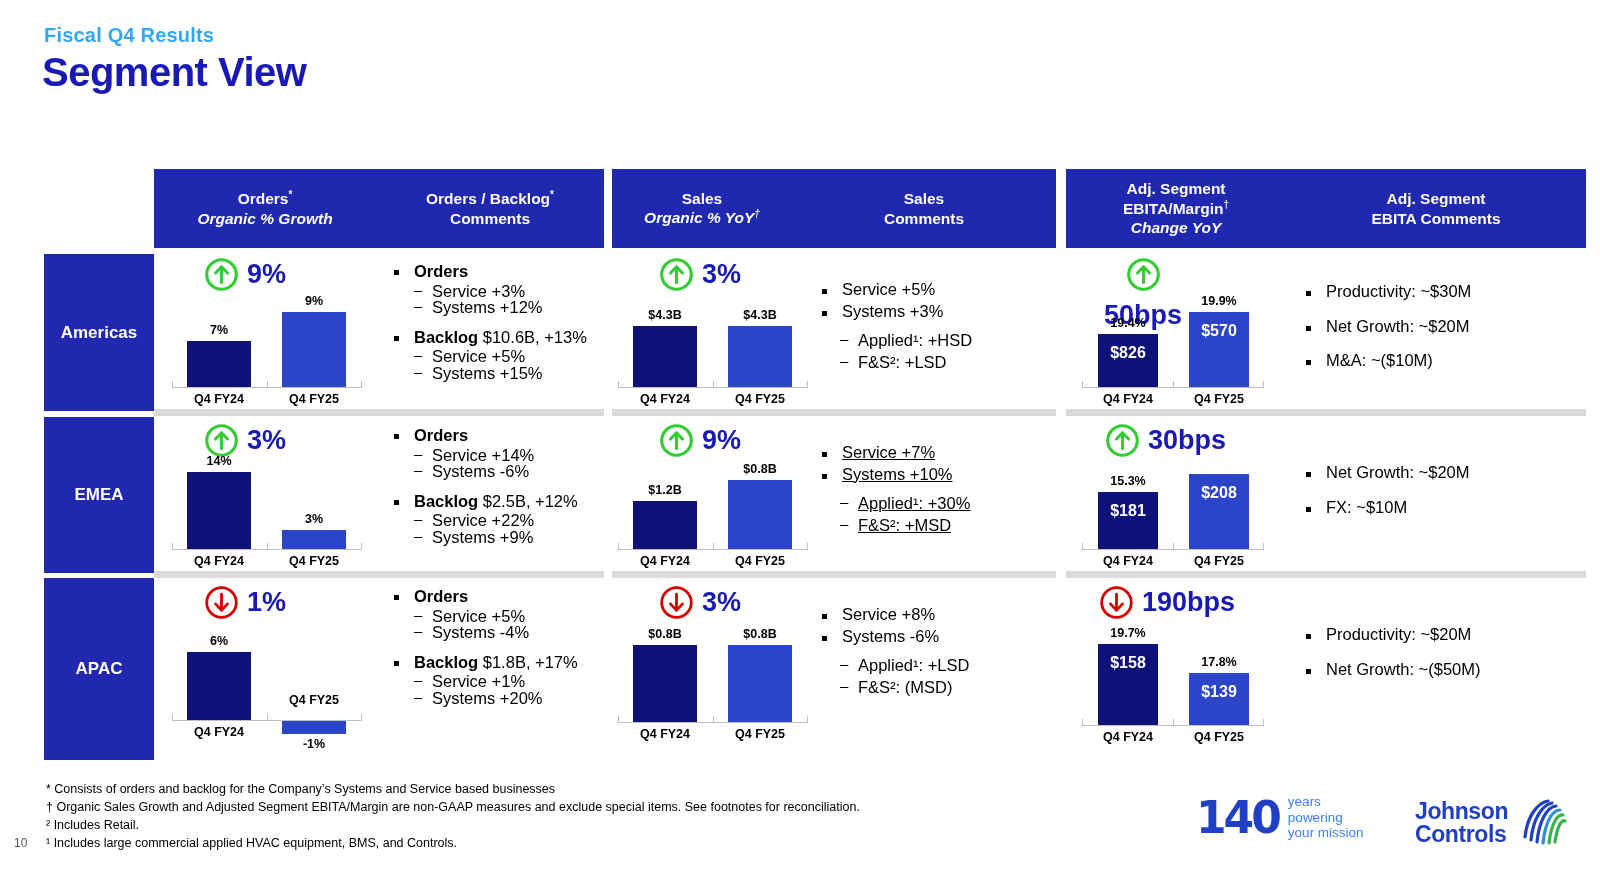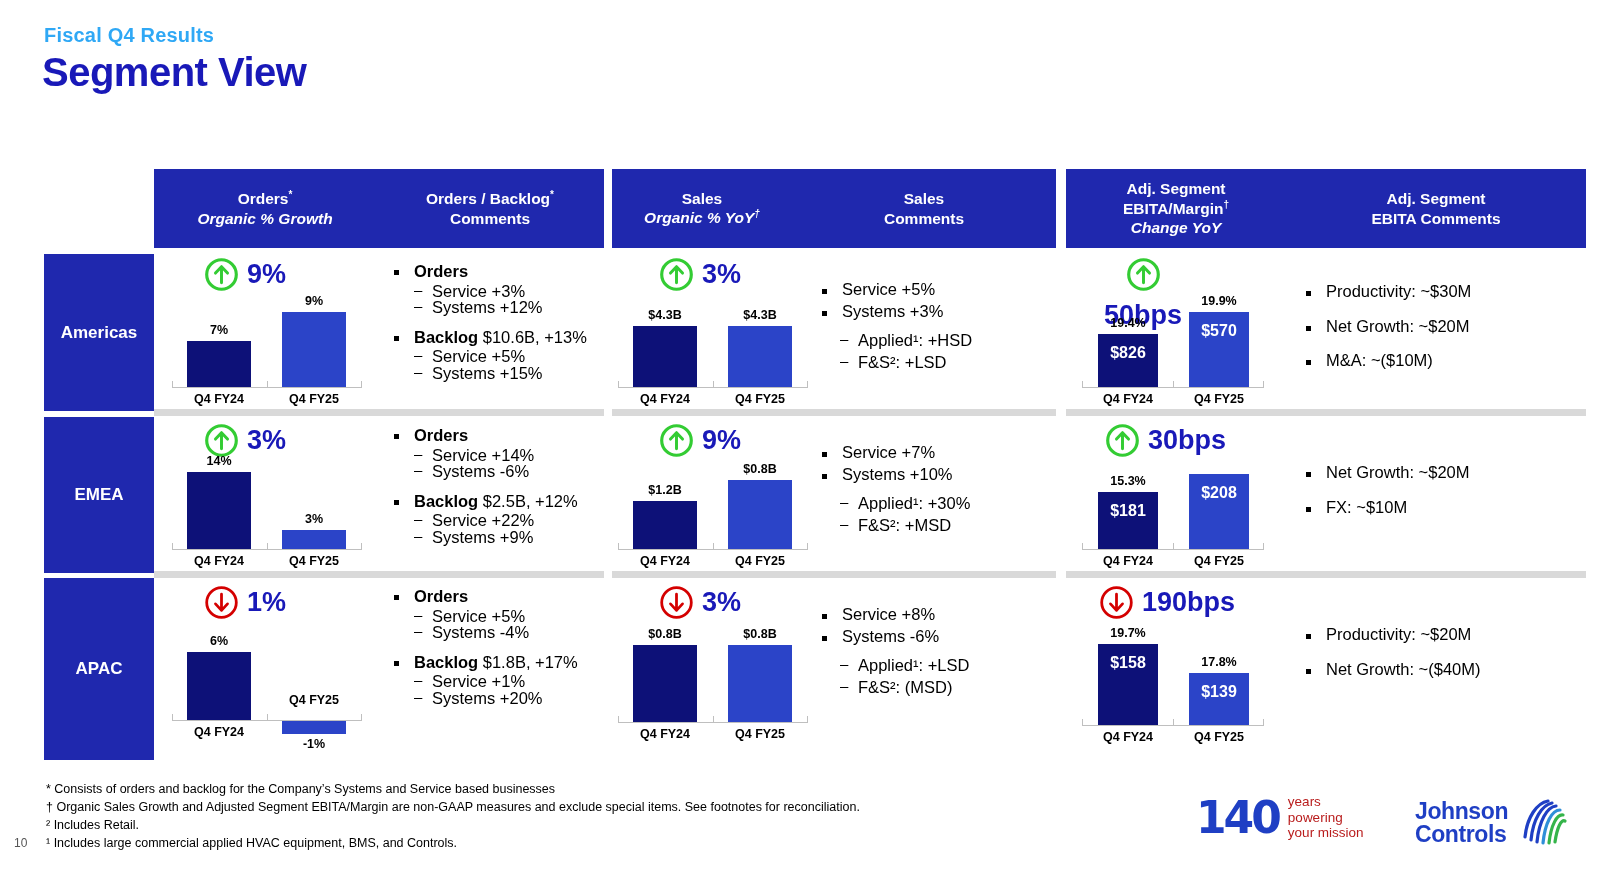--- a/index.html
+++ b/index.html
@@ -89,21 +89,21 @@
     font-size:12.5px; line-height:1.45; color:#000;
   }
   .footnotes div{ white-space:nowrap; }
   .pageno{
     position:absolute; left:14px; top:836px; font-size:12px; color:#555;
   }
 
   
   .logo140{ position:absolute; left:1196px; top:792px; display:flex; align-items:center; gap:9px; }
   .num140{ font-size:44px; font-weight:bold; color:#1f3fc4; letter-spacing:-3px; font-family:"DejaVu Sans", sans-serif; }
-  .tag140{ font-size:13.5px; color:#b91c1c; line-height:1.18; }
+  .tag140{ font-size:13.5px; color:#3b82f6; line-height:1.18; }
   .jci{ position:absolute; left:1415px; top:797px; display:flex; align-items:center; gap:7px; }
   .jci-txt{ font-size:23px; font-weight:bold; color:#1f3fc4; line-height:1.0; letter-spacing:-.4px; }
   .jci-txt span{ display:block; }
 </style>
 </head>
 <body>
 
 <div class="eyebrow">Fiscal Q4 Results</div>
 <div class="maintitle">Segment View</div>
 
@@ -309,21 +309,21 @@
     <div class="tickR" style="left:95px; top:93px; height:7px;"></div>
     <div class="tickR" style="left:189px; top:93px; height:7px;"></div>
     <div class="barlabel" style="left:15px; top:33px; width:64px;">$1.2B</div>
     <div class="bar fy24" style="left:15px; top:51px; width:64px; height:48px;"></div>
     <div class="barlabel" style="left:110px; top:12px; width:64px;">$0.8B</div>
     <div class="bar fy25" style="left:110px; top:30px; width:64px; height:69px;"></div>
     <div class="xlabel" style="left:15px; top:104px; width:64px;">Q4 FY24</div>
     <div class="xlabel" style="left:110px; top:104px; width:64px;">Q4 FY25</div>
   </div>
 
-  <div class="comments" style="left:816px; top:444px;">
+  <div class="comments" style="left:816px; top:444px;text-decoration:underline;">
     <div class="cmt-row">Service +7%</div>
     <div style="height:5px"></div>
     <div class="cmt-row">Systems +10%</div>
     <div class="sp"></div>
     <div class="b2" style="padding-left:42px">
       <span>Applied¹: +30%</span></div>
     <div style="height:5px"></div>
     <div class="b2" style="padding-left:42px">
       <span>F&amp;S²: +MSD</span></div>
   </div>
@@ -440,21 +440,21 @@
     <div class="barlabel" style="left:107px; top:35px; width:60px;">17.8%</div>
     <div class="bar fy25" style="left:107px; top:53px; width:60px; height:52px;"></div>
     <div class="barvalue" style="left:107px; top:63px; width:60px;">$139</div>
     <div class="xlabel" style="left:16px; top:110px; width:60px;">Q4 FY24</div>
     <div class="xlabel" style="left:107px; top:110px; width:60px;">Q4 FY25</div>
   </div>
 
   <div class="comments" style="left:1300px; top:626px;">
     <div class="cmt-row">Productivity: ~$20M</div>
     <div style="height:18px"></div>
-    <div class="cmt-row">Net Growth: ~($40M)</div>
+    <div class="cmt-row">Net Growth: ~($50M)</div>
   </div>
 
 </div>
 
 <div class="footnotes">
   <div>* Consists of orders and backlog for the Company’s Systems and Service based businesses</div>
   <div>† Organic Sales Growth and Adjusted Segment EBITA/Margin are non-GAAP measures and exclude special items. See footnotes for reconciliation.</div>
   <div>² Includes Retail.</div>
   <div>¹ Includes large commercial applied HVAC equipment, BMS, and Controls.</div>
 </div>

